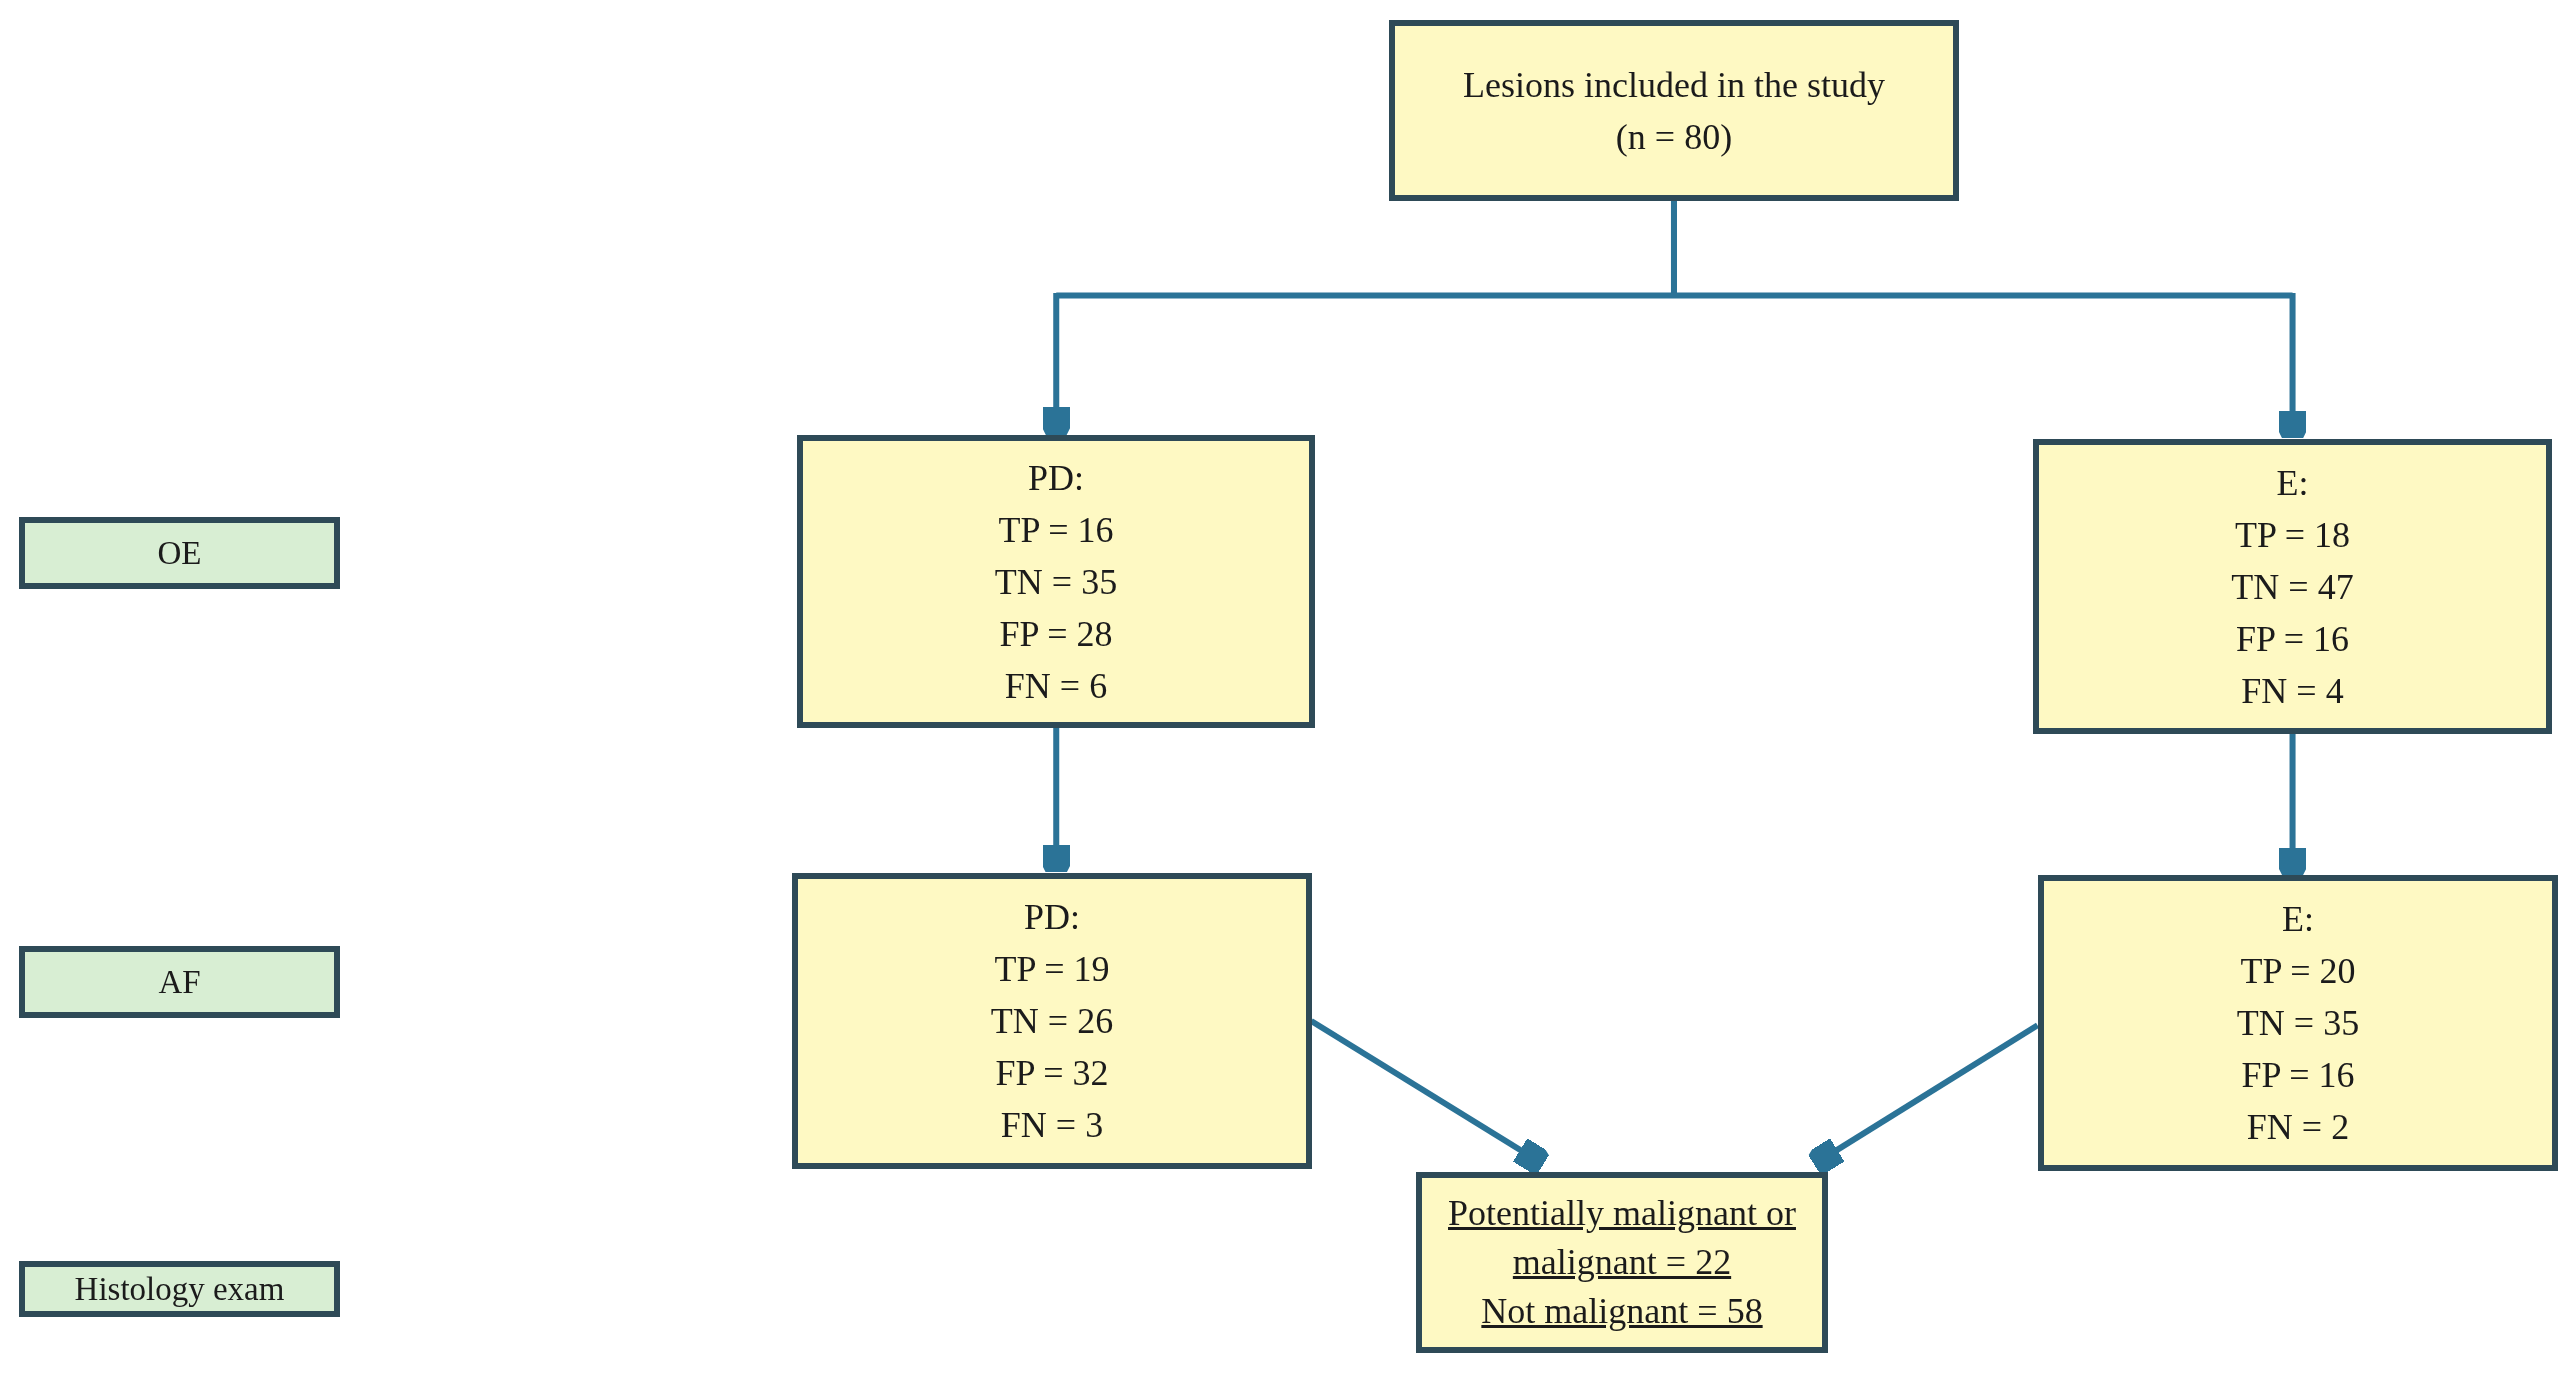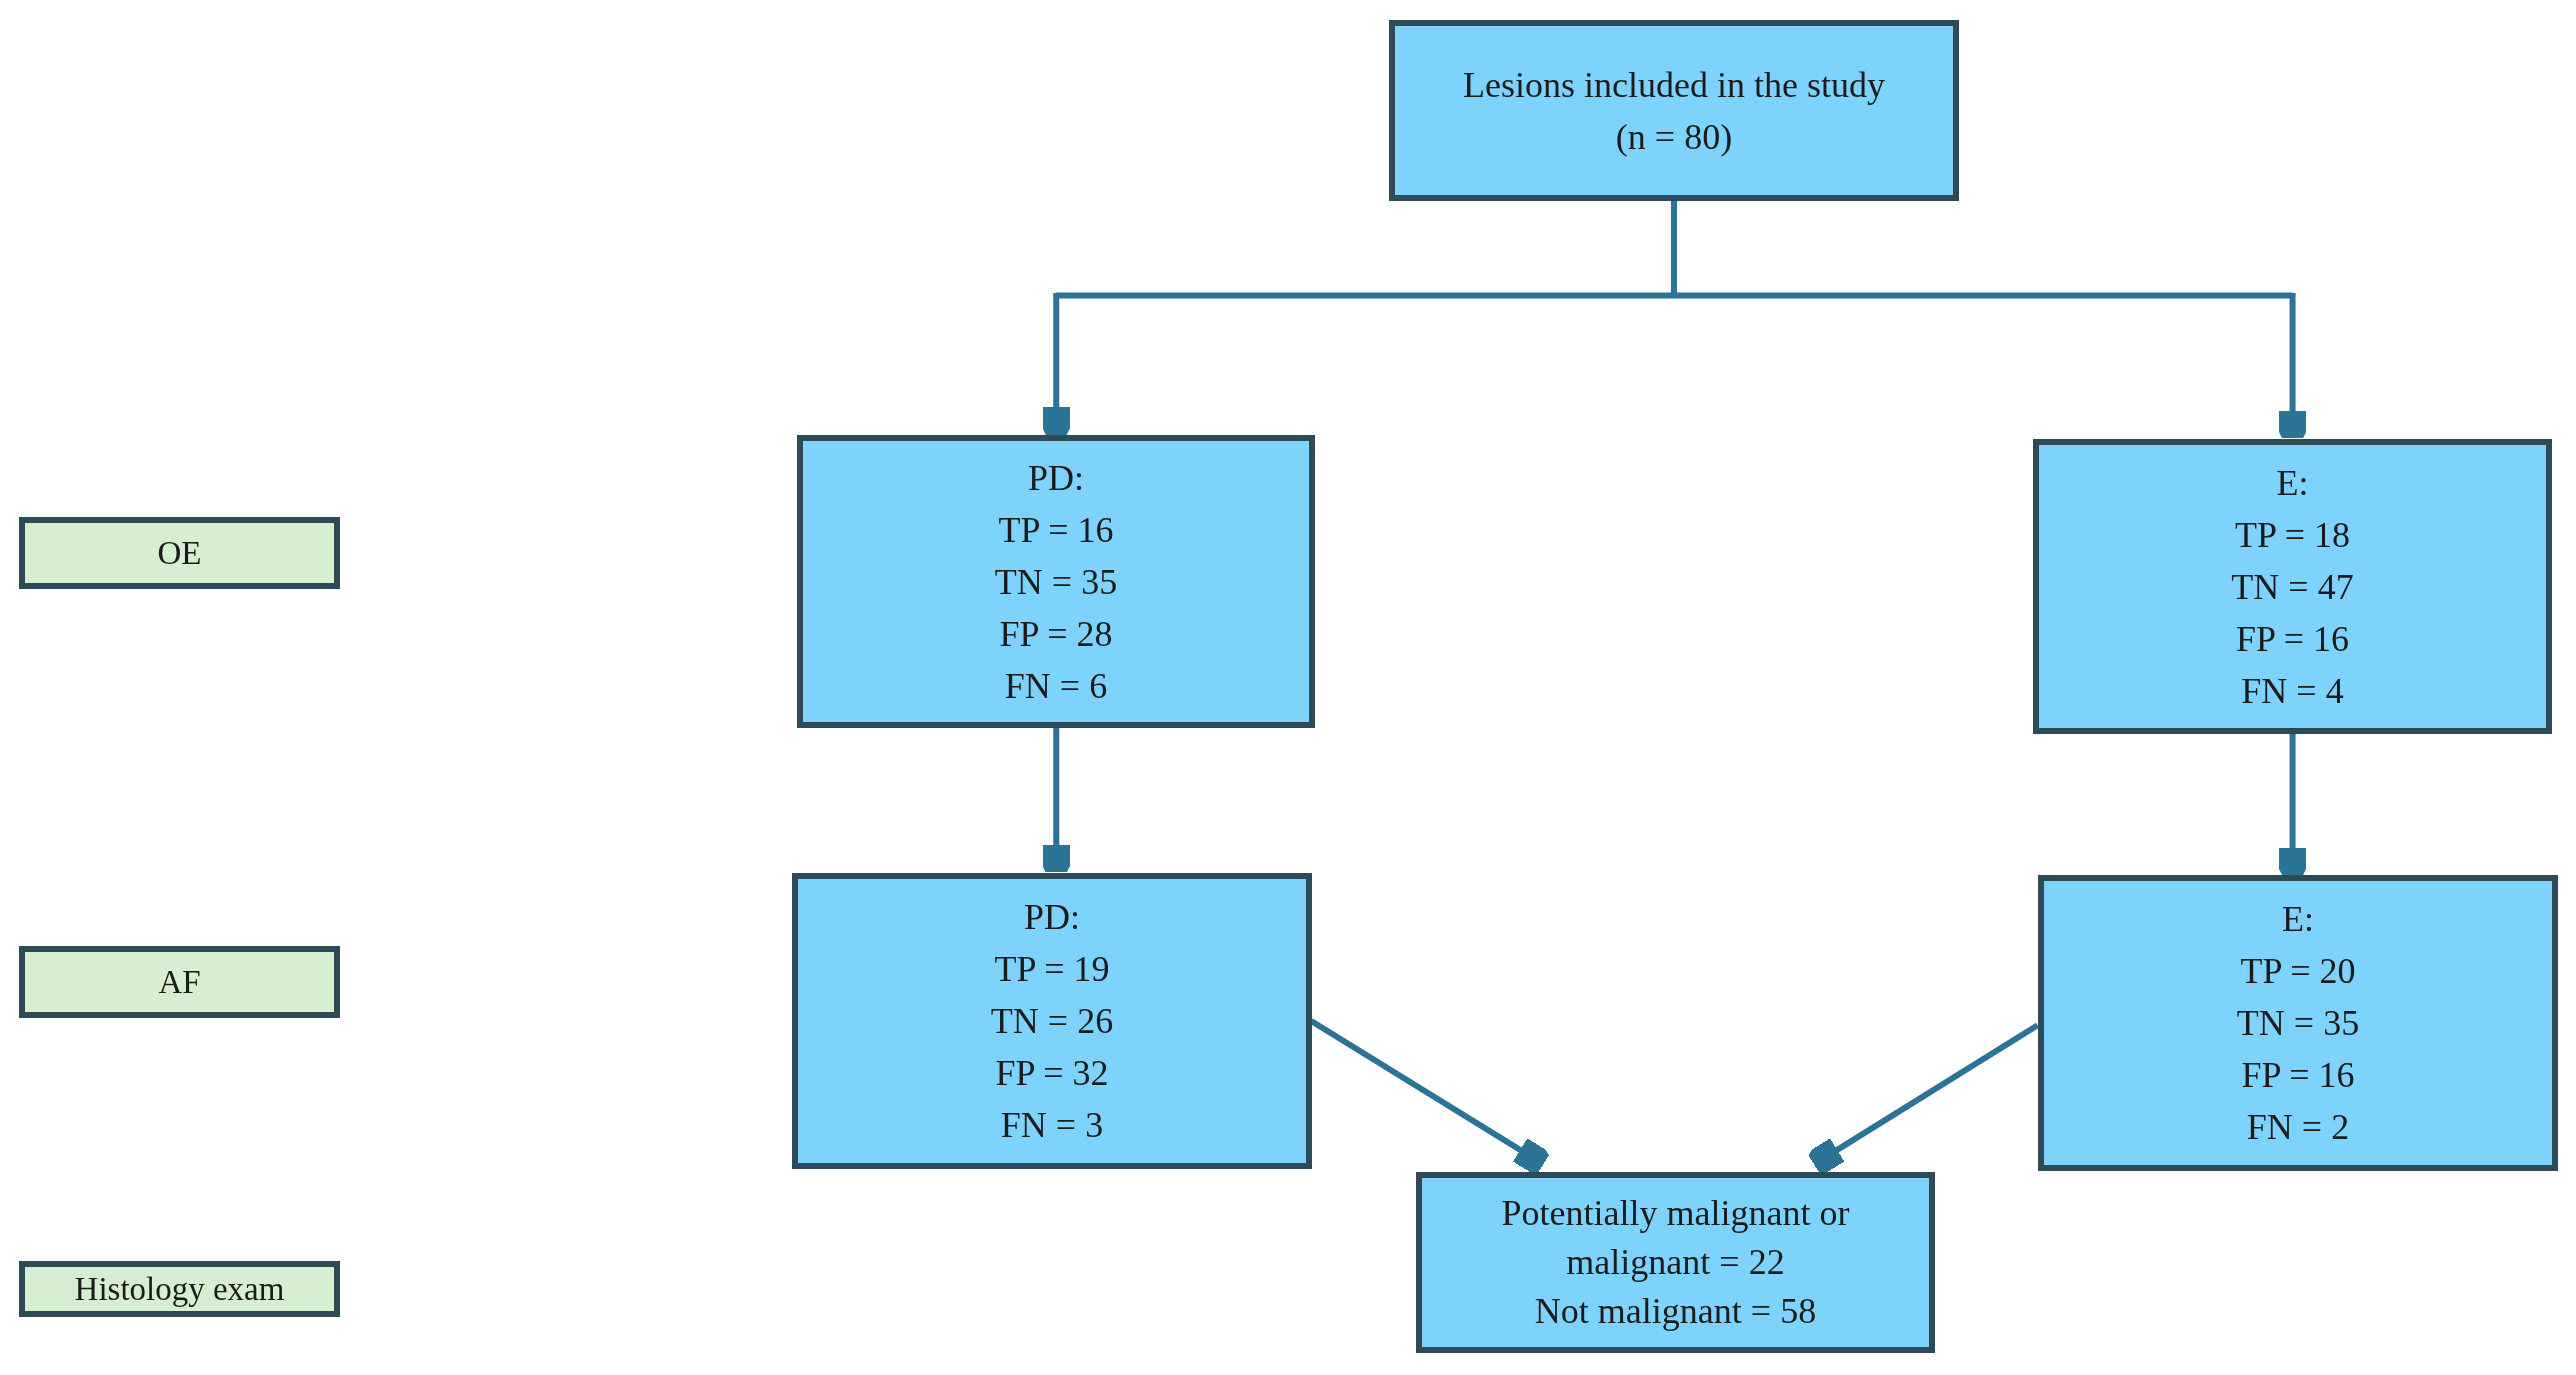--- a/index.html
+++ b/index.html
@@ -14,21 +14,21 @@
     overflow: hidden;
   }
   .connectors {
     position: absolute;
     left: 0; top: 0;
     width: 2576px; height: 1376px;
   }
   .connectors path { fill: none; stroke: #2b7397; stroke-width: 7; }
   .node {
     position: absolute;
-    background: #7dd3fc;
+    background: #fef9c3;
     border: 6.9px solid #2e4a57;
     display: flex;
     flex-direction: column;
     align-items: center;
     justify-content: center;
     text-align: center;
     font-size: 36px;
     line-height: 52px;
   }
   .node.small-lh { line-height: 49px; }
@@ -94,21 +94,21 @@
   </div>
 
   <div class="node" style="left:2038px; top:875px; width:520px; height:296px;">
     <div>E:</div>
     <div>TP = 20</div>
     <div>TN = 35</div>
     <div>FP = 16</div>
     <div>FN = 2</div>
   </div>
 
-  <div class="node small-lh" style="left:1416px; top:1172px; width:519px; height:181px;">
+  <div class="node small-lh" style="left:1416px; top:1172px; width:412px; height:181px;text-decoration:underline;">
     <div>Potentially malignant or</div>
     <div>malignant = 22</div>
     <div>Not malignant = 58</div>
   </div>
 
   <div class="label-box" style="left:19px; top:517px; width:321px; height:72px;">
     <span>OE</span>
   </div>
   <div class="label-box" style="left:19px; top:946px; width:321px; height:72px;align-items:center;">
     <span>AF</span>

